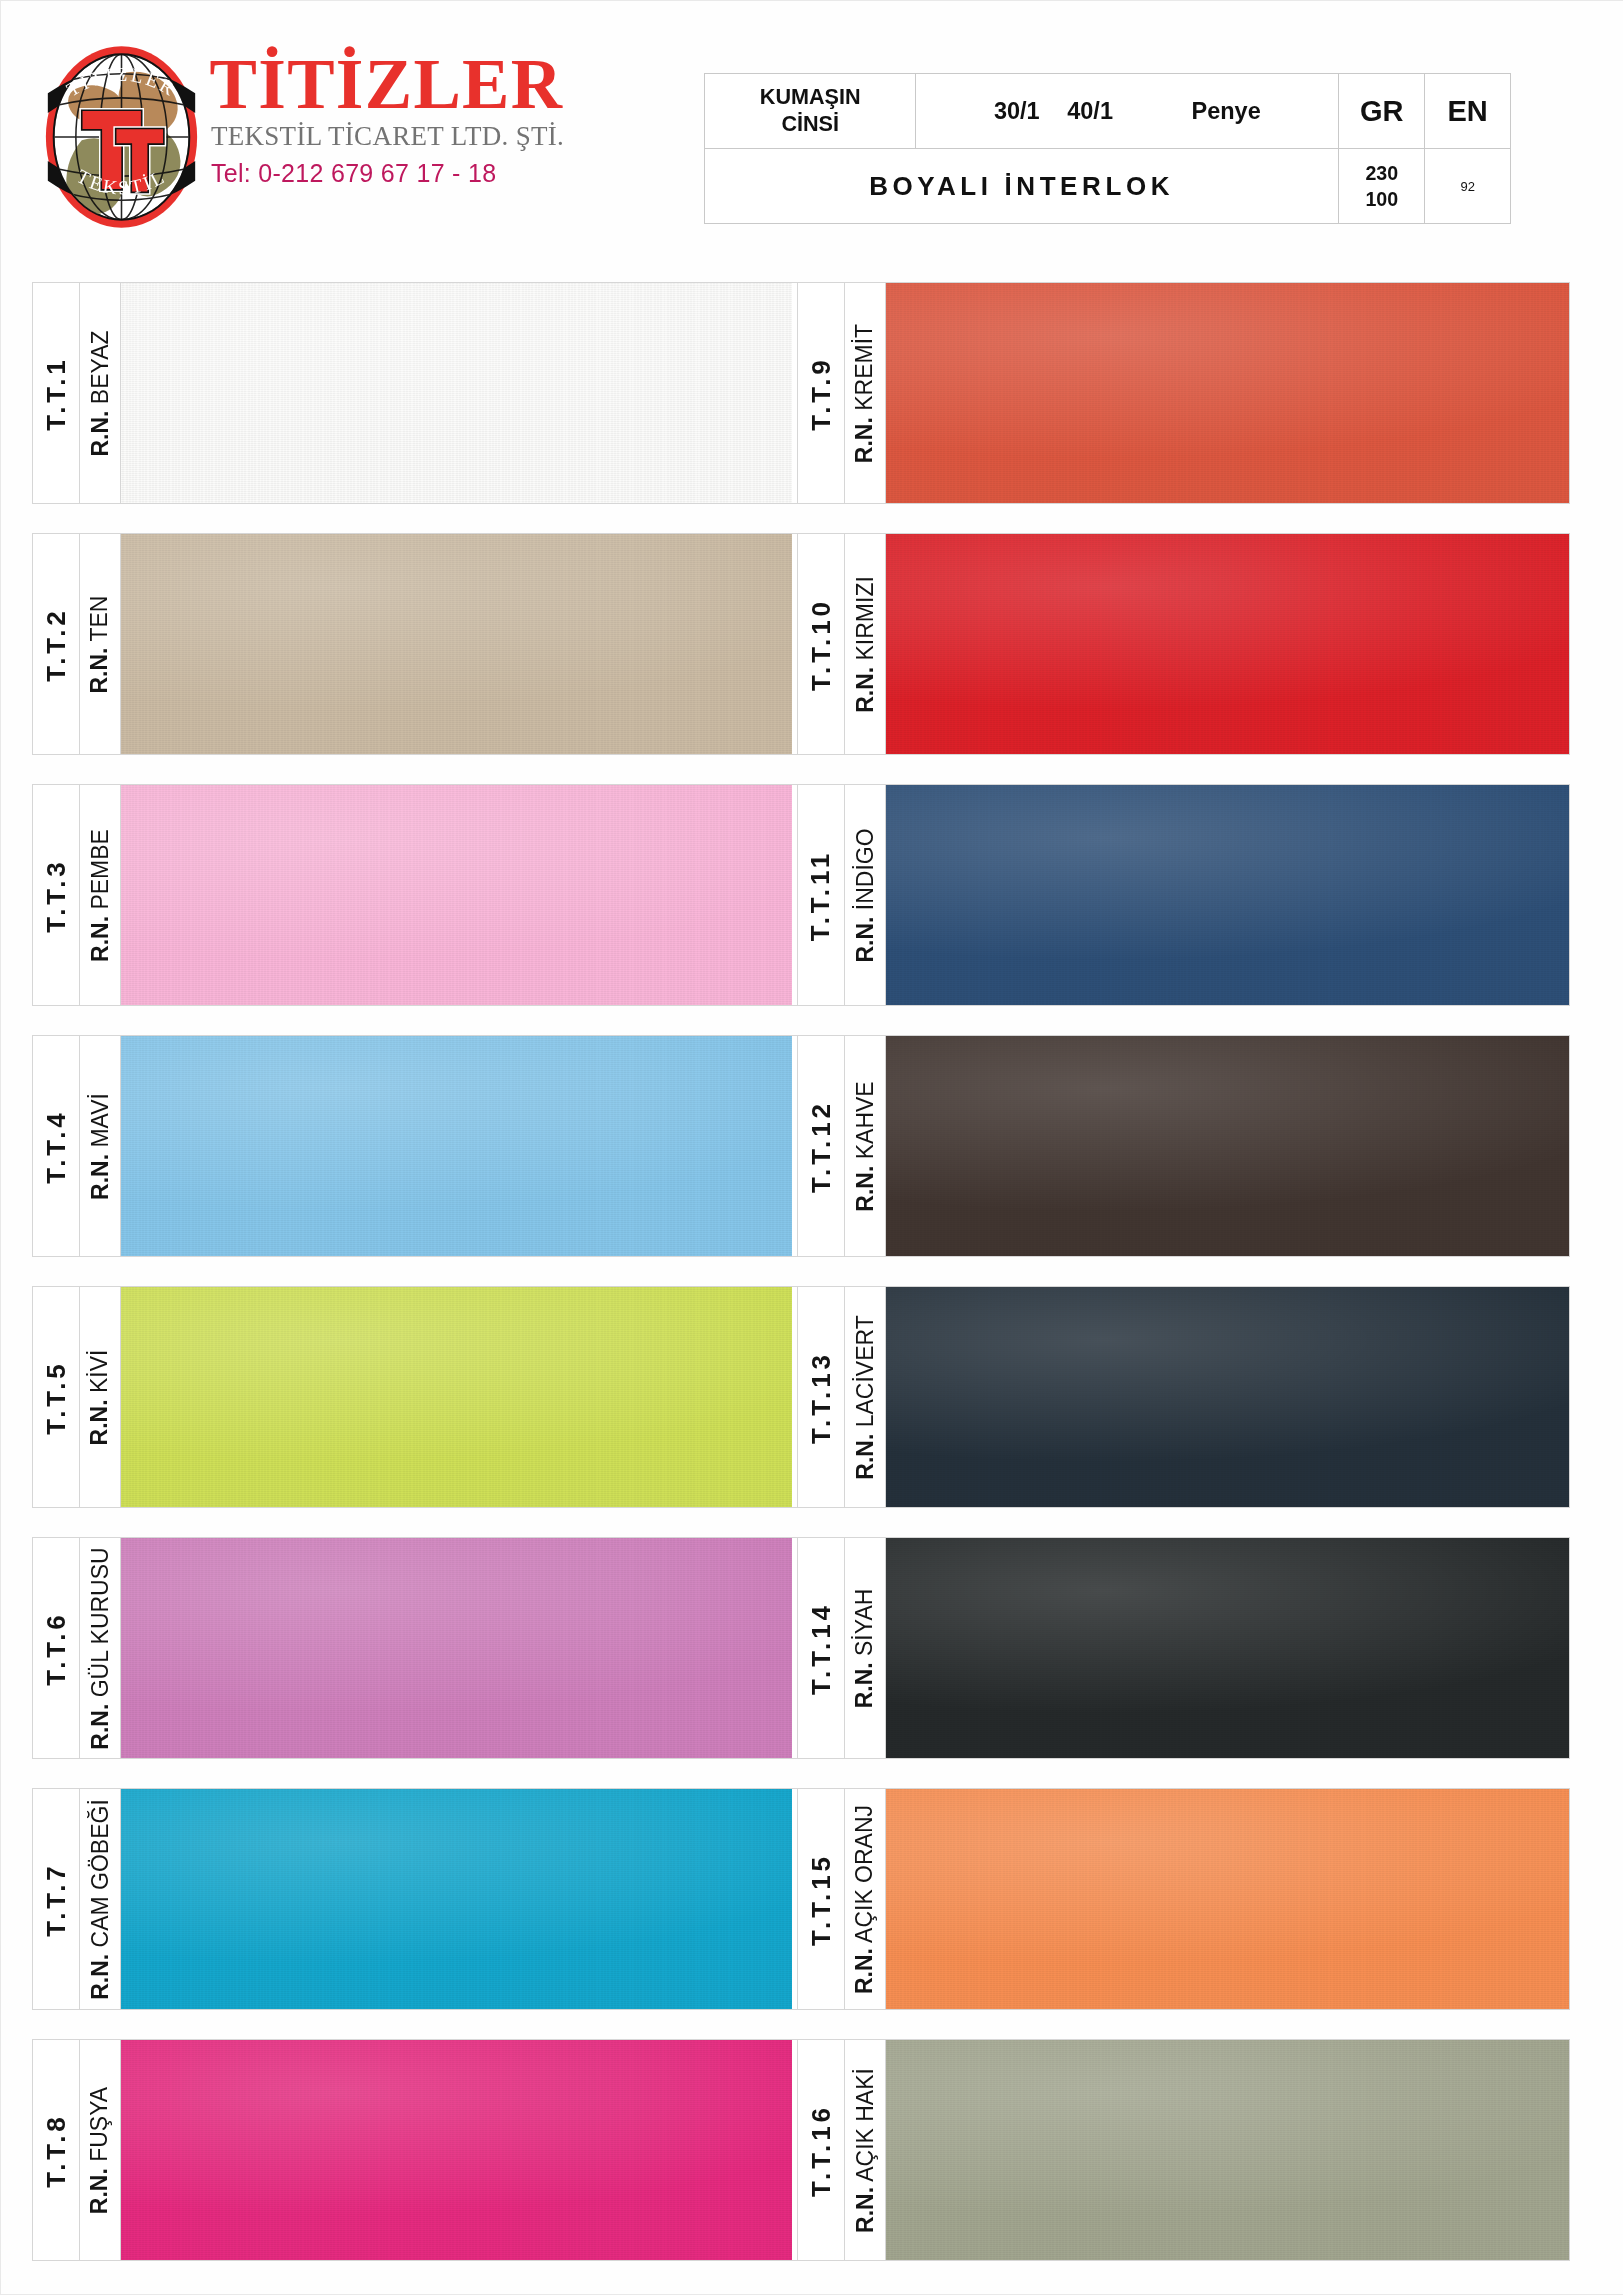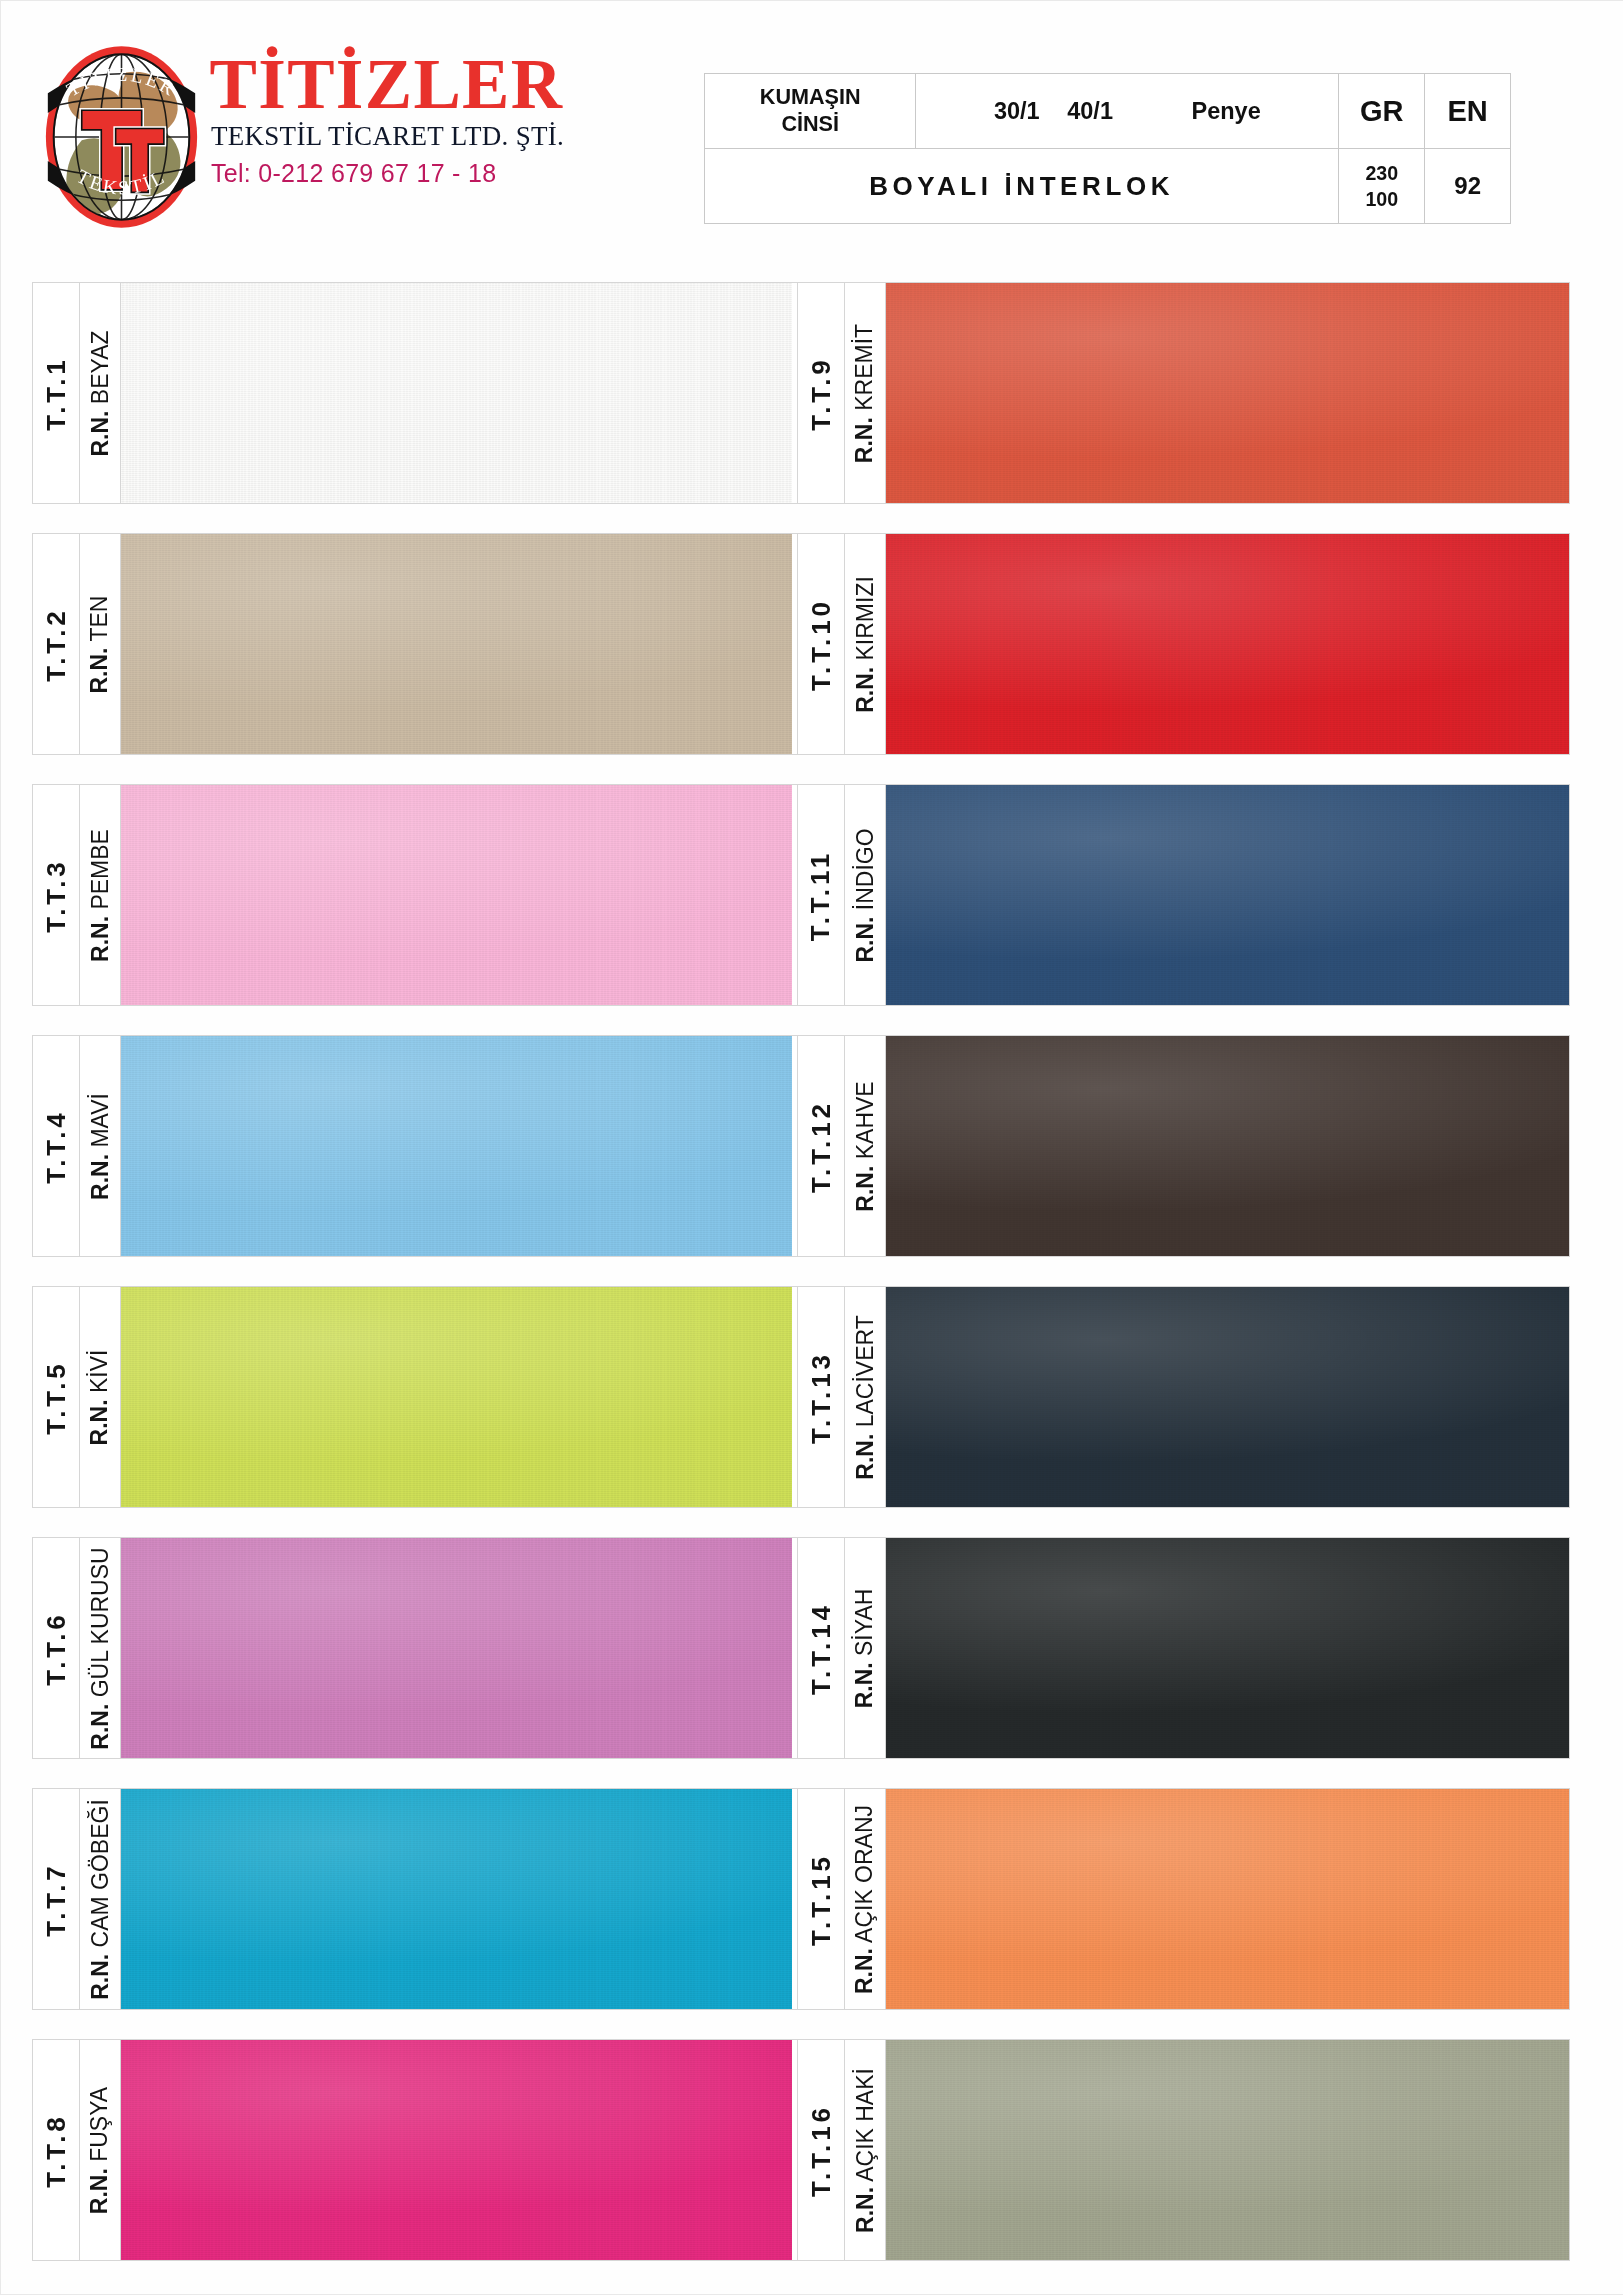--- a/index.html
+++ b/index.html
@@ -39,21 +39,21 @@
     color:#e8312c;
     letter-spacing:1.3px;
     line-height:1.0;
     margin:0;
     padding:11.8px 0 0 2.6px;
     white-space:nowrap;
   }
   .brand-sub{
     font-family:"Liberation Serif", serif;
     font-size:27px;
-    color:#0f172a;
+    color:#737373;
     letter-spacing:0.3px;
     margin:0;
     padding:1.3px 0 0 3.9px;
     white-space:nowrap;
   }
   .brand-tel, .brand-fax{
     font-family:"Liberation Sans", sans-serif;
     font-size:25px;
     color:#be185d;
     margin:0;
@@ -94,21 +94,21 @@
     font-size:29px;font-weight:700;
   }
   .cell-product{
     height:72px;
     font-size:26px;font-weight:700;letter-spacing:4.6px;
   }
   .cell-grval{
     font-size:19.6px;font-weight:700;line-height:1.35;
   }
   .cell-enval{
-    font-size:24px;font-weight:700;
+    font-size:13px;font-weight:400;
   }
 
   
   .grid{
     position:absolute;left:0;top:281px;width:1624px;height:2013px;
   }
   .col{
     position:absolute;top:0;width:773px;
   }
   .col-left{left:31px;}

